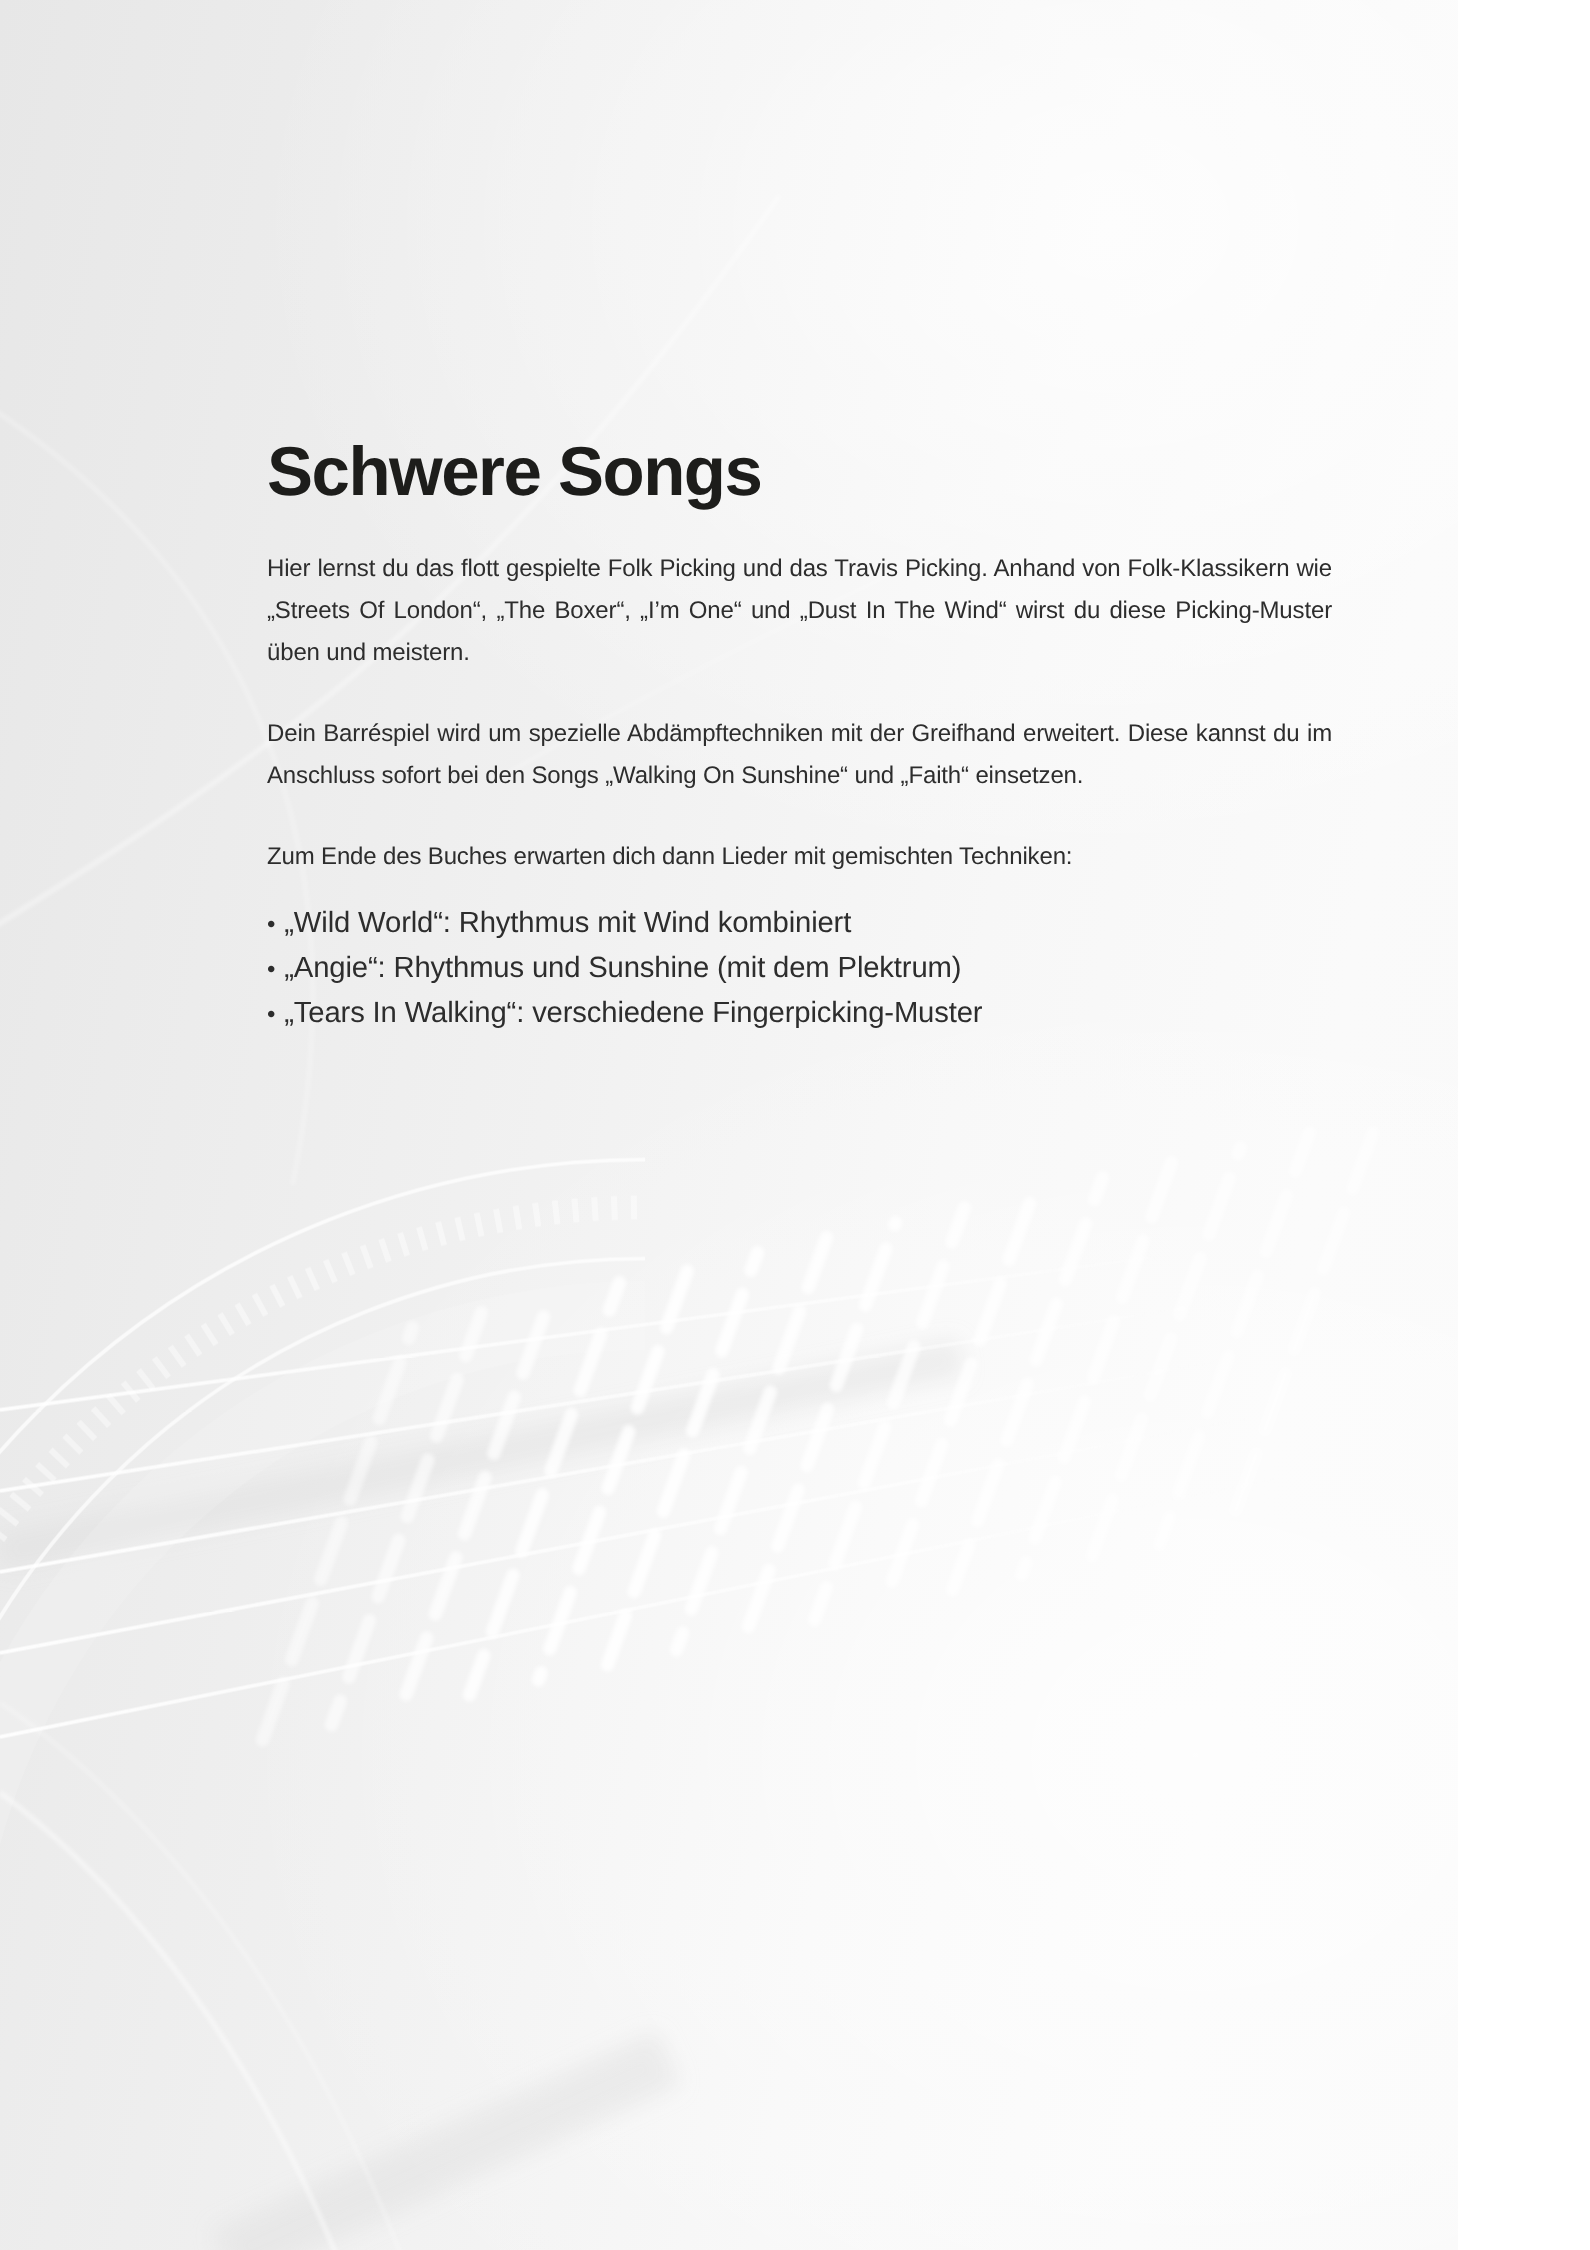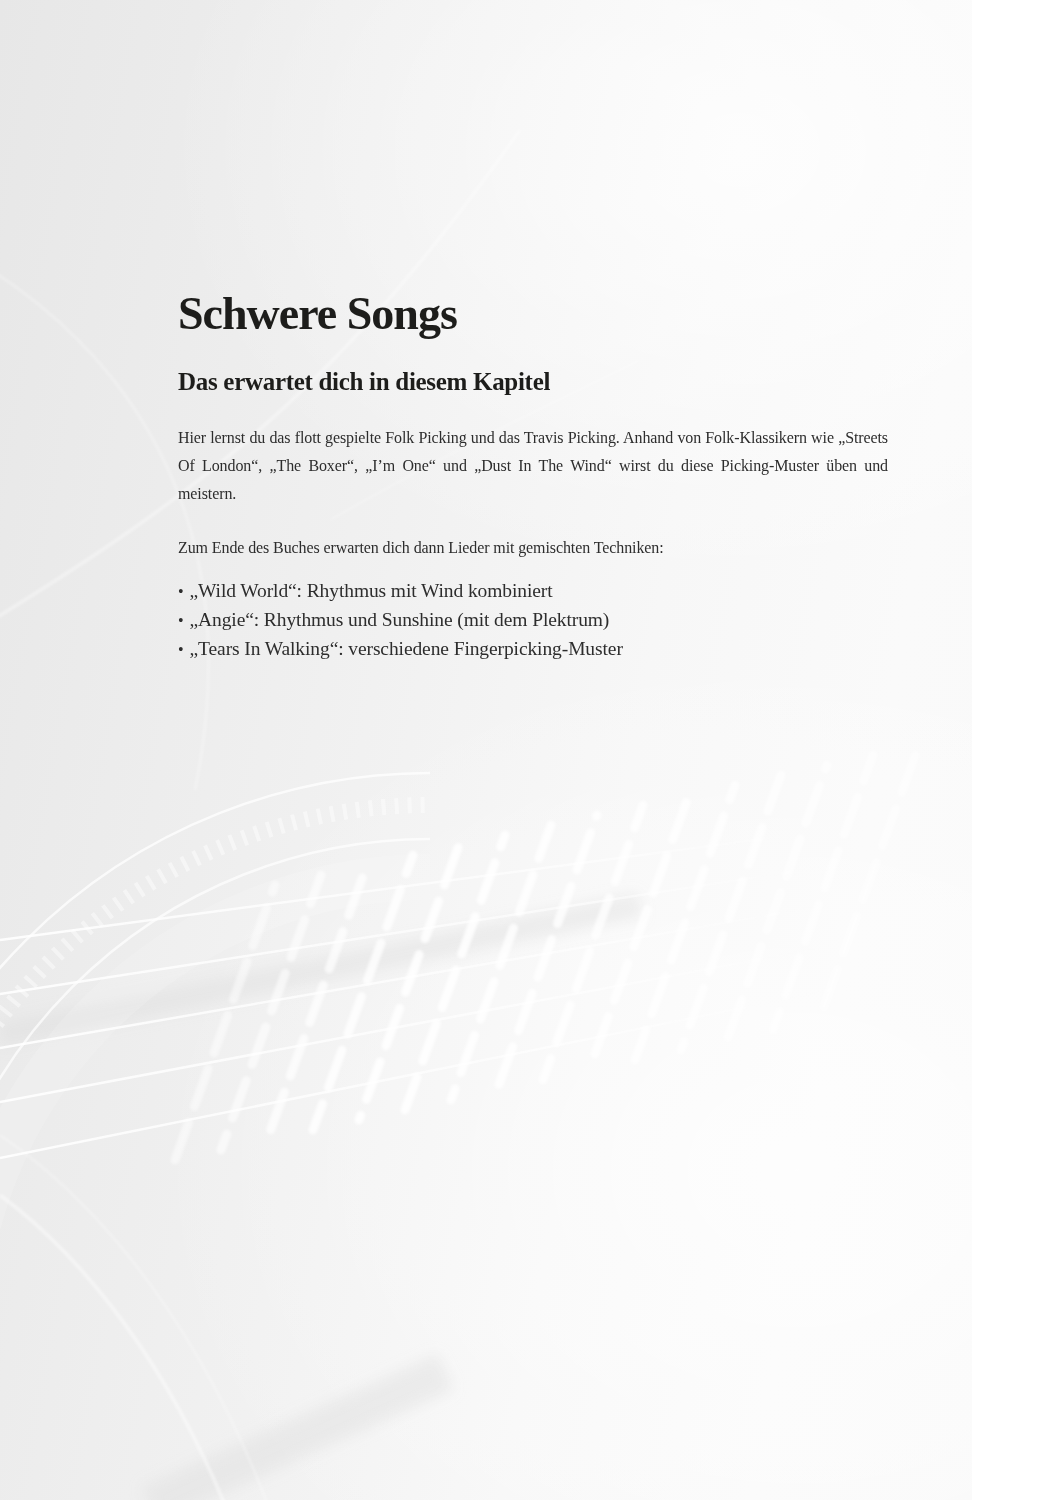--- a/index.html
+++ b/index.html
@@ -10,21 +10,20 @@
     background:#ffffff;
   }
   .page{
     position:relative;
     width:972px;height:1500px;
     overflow:hidden;
     background:
       radial-gradient(ellipse 820px 640px at 76% 10%, rgba(255,255,255,0.75), rgba(255,255,255,0) 70%),
       radial-gradient(ellipse 900px 760px at 82% 78%, rgba(255,255,255,0.7), rgba(255,255,255,0) 72%),
       linear-gradient(100deg,#e7e7e7 0%,#ebebeb 16%,#f1f1f1 40%,#f7f7f7 62%,#fafafa 82%,#f9f9f9 100%);
-    font-family: Liberation Serif, serif;
   }
   .watermark{
     position:absolute;left:0;top:0;width:1060px;height:1500px;
     pointer-events:none;
   }
   .content{
     position:absolute;
     left:178px;top:290px;width:710px;
   }
   h1.title{
@@ -125,23 +124,23 @@
       <line x1="635" y1="1060" x2="735" y2="785" stroke-dasharray="40 17" stroke-dashoffset="8" opacity="0.7"></line>
       <line x1="681" y1="1050" x2="781" y2="775" stroke-dasharray="40 17" stroke-dashoffset="31" opacity="0.65"></line>
       <line x1="727" y1="1040" x2="827" y2="765" stroke-dasharray="40 17" stroke-dashoffset="54" opacity="0.6"></line>
       <line x1="773" y1="1030" x2="873" y2="755" stroke-dasharray="40 17" stroke-dashoffset="20" opacity="0.55"></line>
       <line x1="819" y1="1020" x2="919" y2="745" stroke-dasharray="40 17" stroke-dashoffset="43" opacity="0.5"></line>
     </g>
   </svg>
 
   <main class="content">
     <h1 class="title">Schwere Songs</h1>
-    <h2 class="subtitle">Das erwartet dich in diesem Kapitel</h2>
 
     <p class="para justify">Hier lernst du das flott gespielte Folk Picking und das Travis Picking. Anhand von Folk-Klassikern wie „Streets Of London“, „The Boxer“, „I’m One“ und „Dust In The Wind“ wirst du diese Picking-Muster üben und meistern.</p>
+    <p class="para justify">Dein Barréspiel wird um spezielle Abdämpftechniken mit der Greifhand erweitert. Diese kannst du im Anschluss sofort bei den Songs „Walking On Sunshine“ und „Faith“ einsetzen.</p>
     <p class="para intro">Zum Ende des Buches erwarten dich dann Lieder mit gemischten Techniken:</p>
 
     <ul class="bullets">
       <li>
         <span class="marker">•</span>
         <span class="btext">„Wild World“: Rhythmus mit Wind kombiniert</span>
       </li>
       <li>
         <span class="marker">•</span>
         <span class="btext">„Angie“: Rhythmus und Sunshine (mit dem Plektrum)</span>

